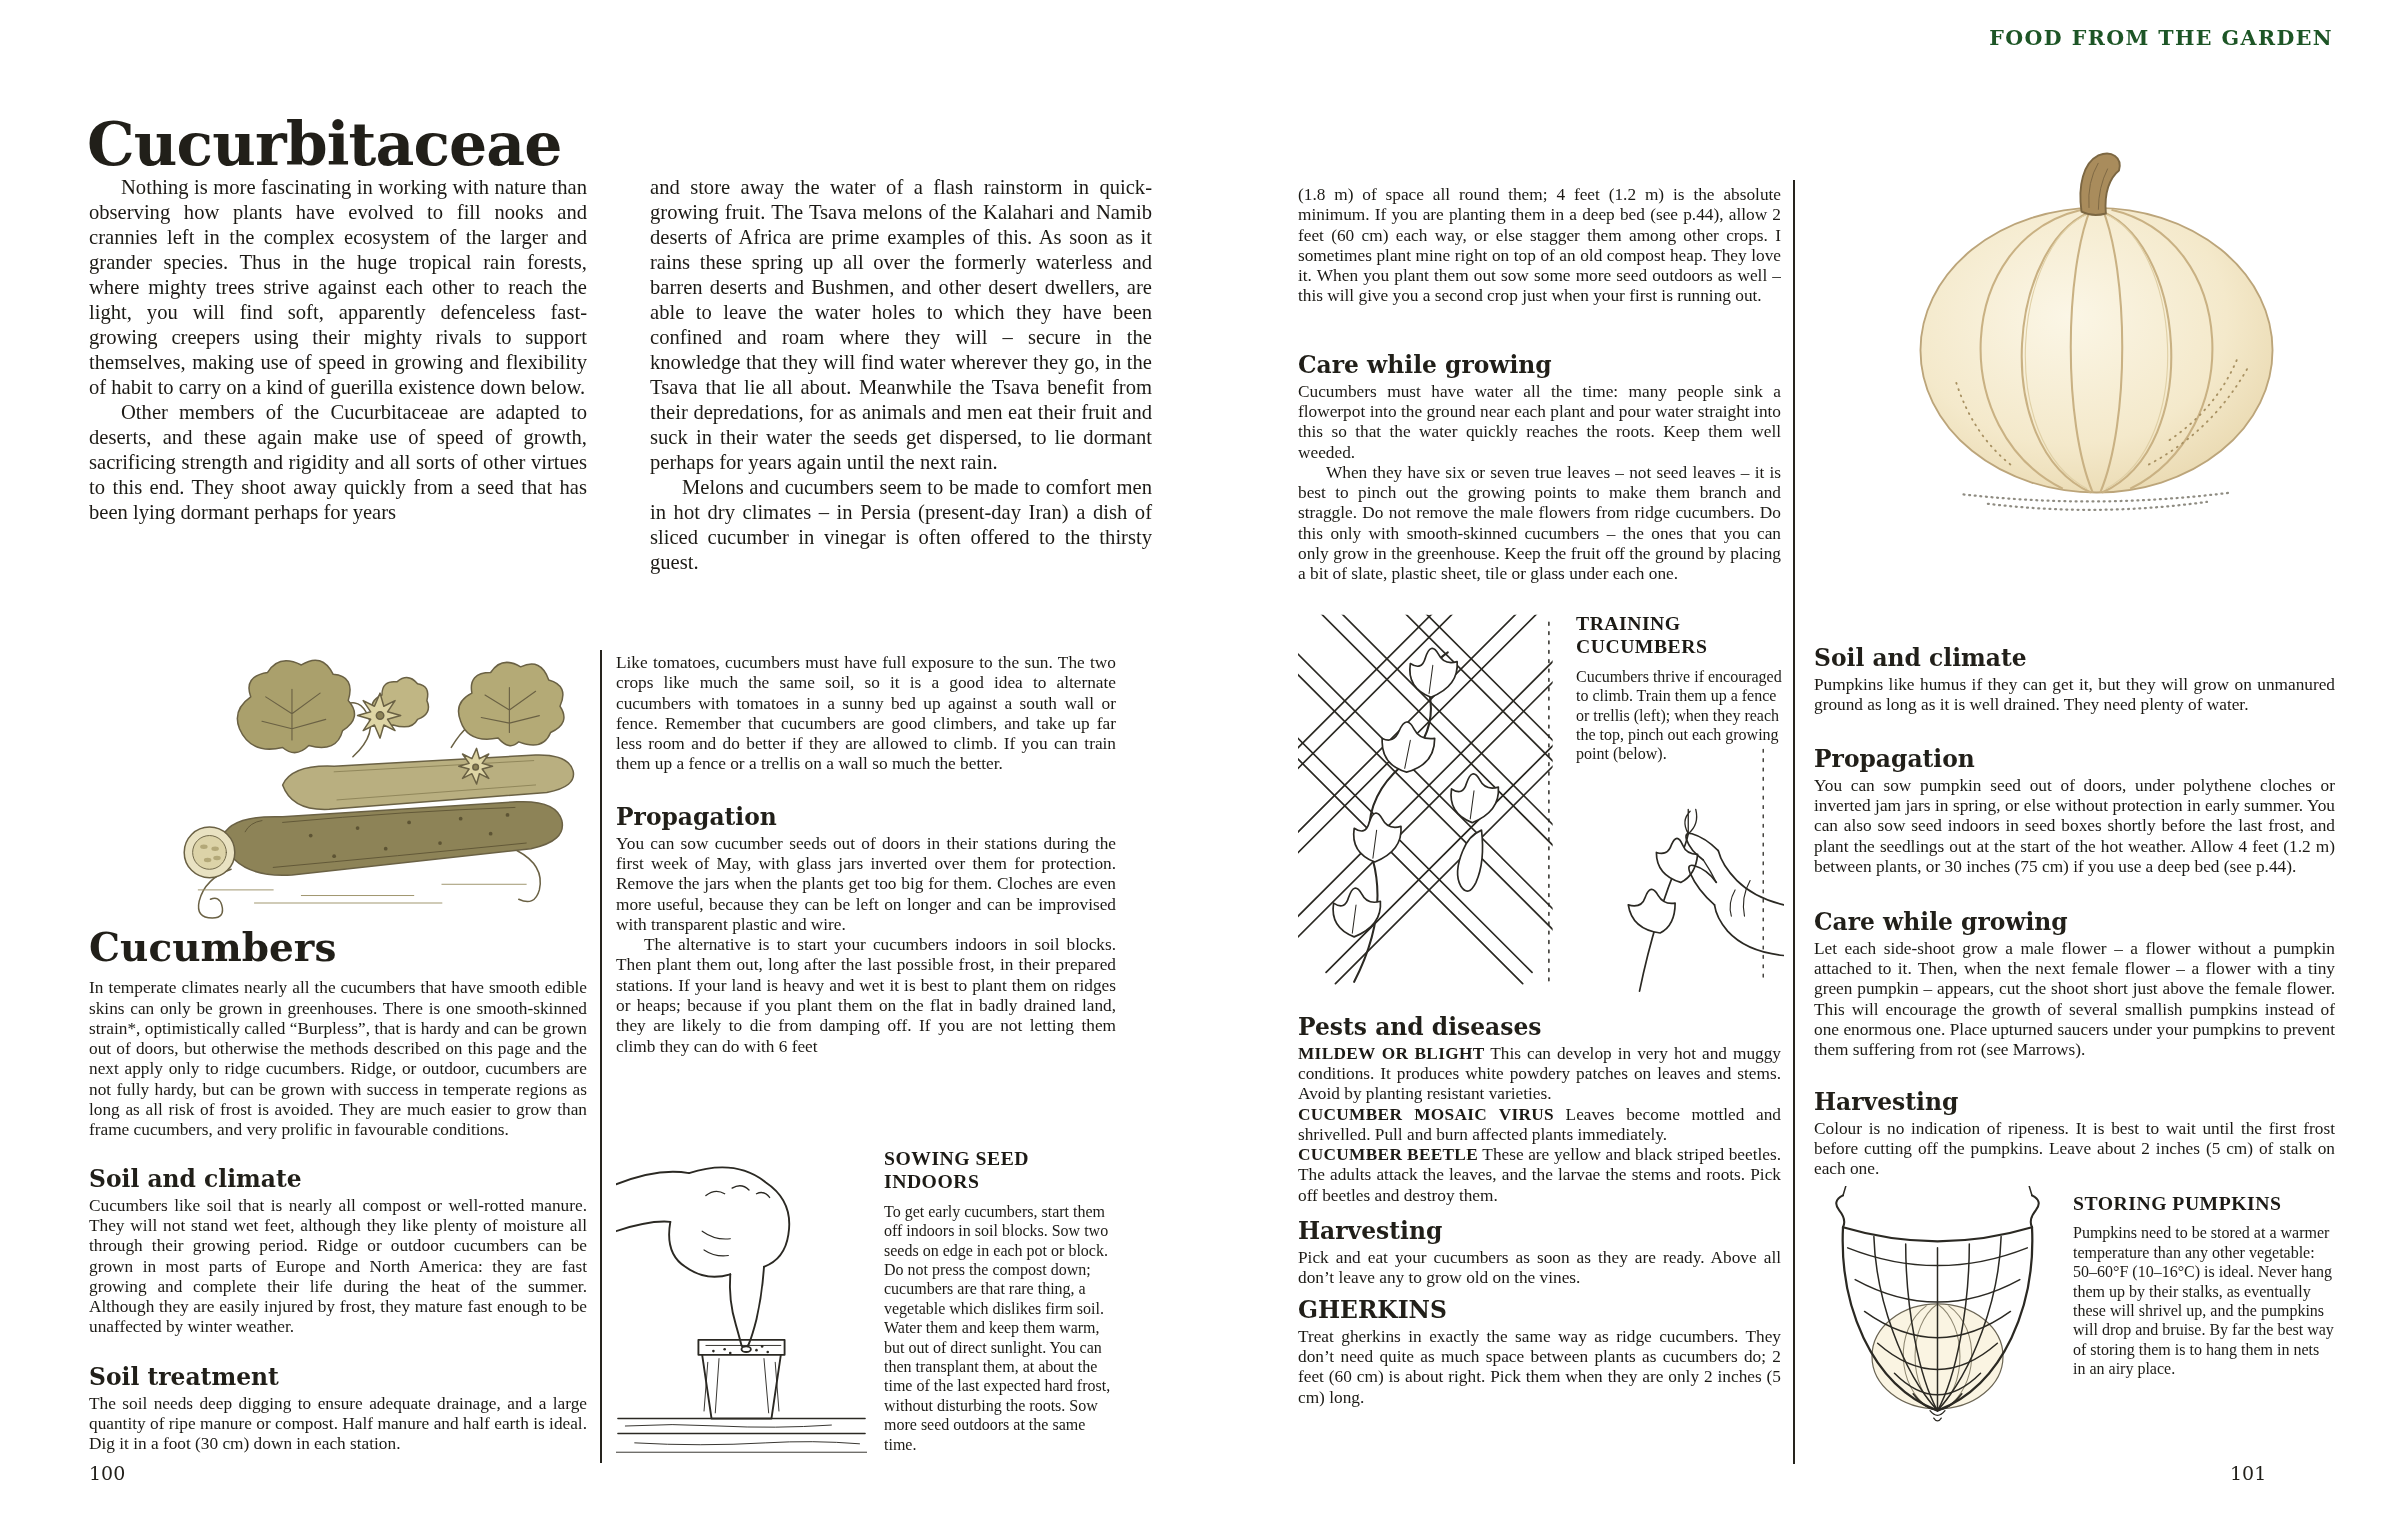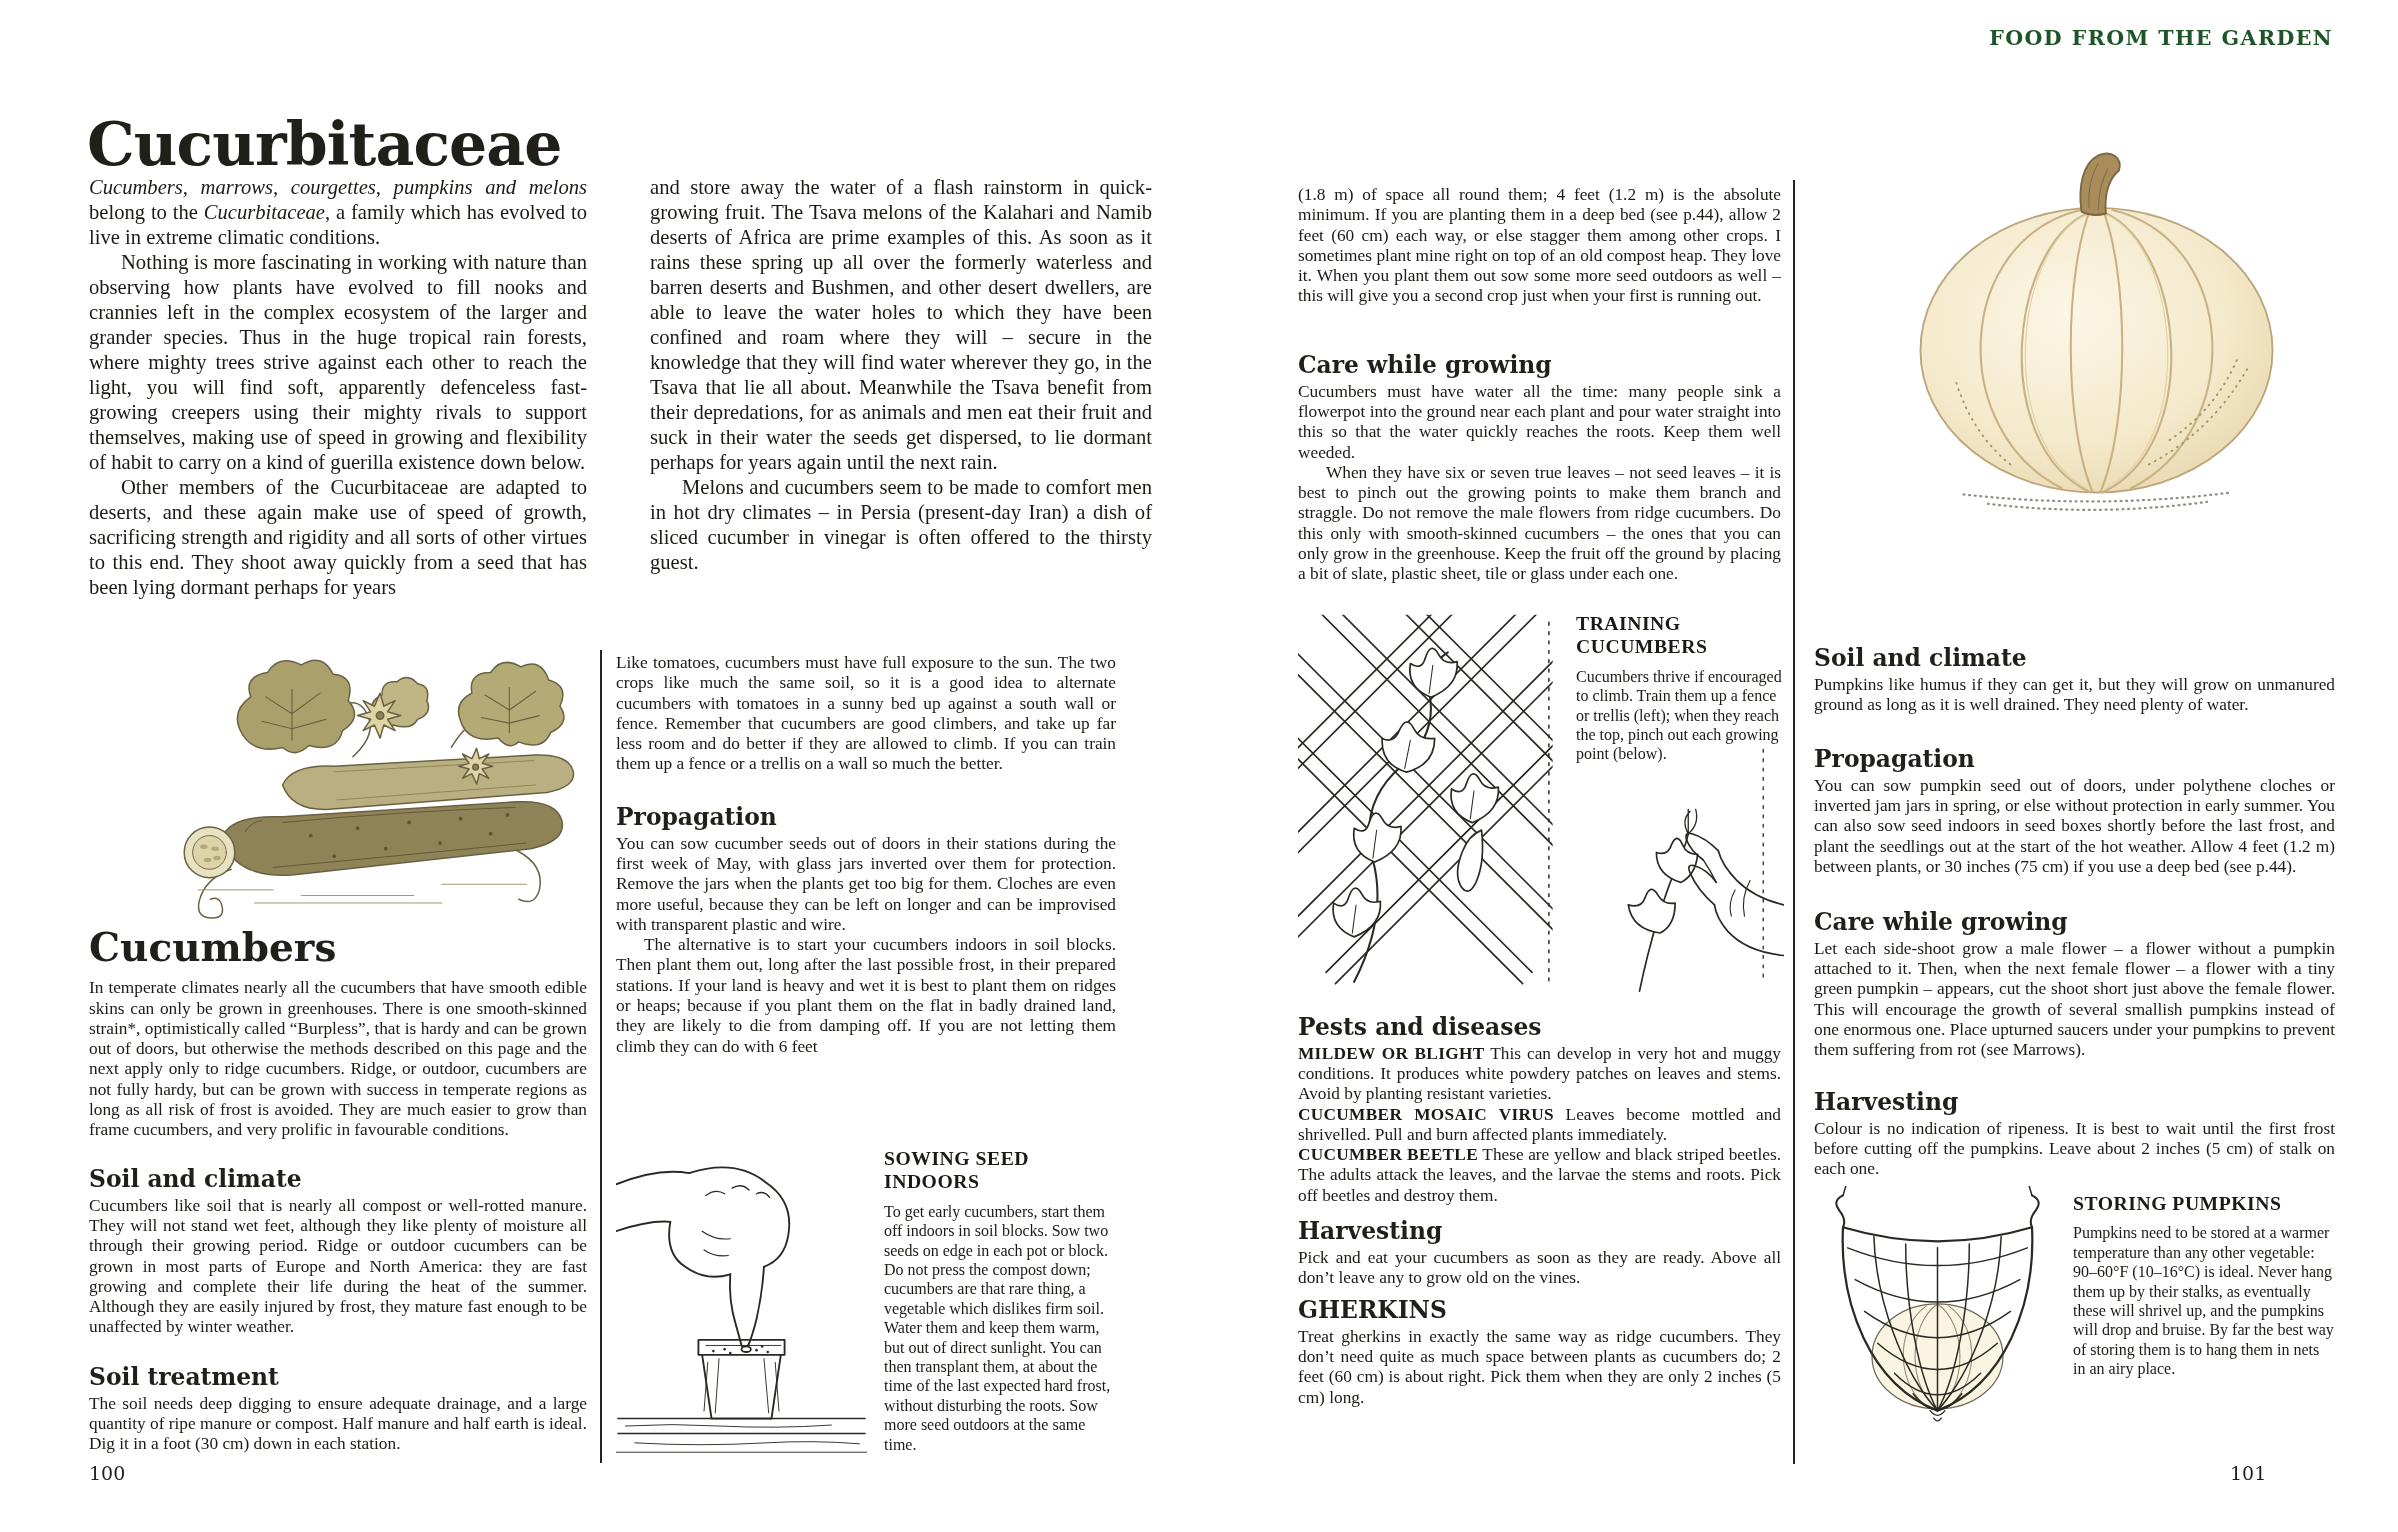--- a/index.html
+++ b/index.html
@@ -41,21 +41,20 @@
 
   svg { display:block; }
   .ink { stroke:#2b2923; fill:none; stroke-linecap:round; stroke-linejoin:round; }
 </style>
 </head>
 <body>
 
 <h1 class="abs display page-title" style="left:87px; top:73px;">Cucurbitaceae</h1>
 
 <div class="abs intro-text" style="left:89px; top:175px; width:498px;">
-  <p><em>Cucumbers, marrows, courgettes, pumpkins and melons</em><span> belong to the </span><em>Cucurbitaceae</em><span>, a family which has evolved to live in extreme climatic conditions.</span></p>
   <p class="indent">Nothing is more fascinating in working with nature than observing how plants have evolved to fill nooks and crannies left in the complex ecosystem of the larger and grander species. Thus in the huge tropical rain forests, where mighty trees strive against each other to reach the light, you will find soft, apparently defenceless fast-growing creepers using their mighty rivals to support themselves, making use of speed in growing and flexibility of habit to carry on a kind of guerilla existence down below.</p>
   <p class="indent">Other members of the Cucurbitaceae are adapted to deserts, and these again make use of speed of growth, sacrificing strength and rigidity and all sorts of other virtues to this end. They shoot away quickly from a seed that has been lying dormant perhaps for years</p>
 </div>
 
 <div class="abs intro-text" style="left:639px; top:175px; width:502px;margin-left:11px;">
   <p>and store away the water of a flash rainstorm in quick-growing fruit. The Tsava melons of the Kalahari and Namib deserts of Africa are prime examples of this. As soon as it rains these spring up all over the formerly waterless and barren deserts and Bushmen, and other desert dwellers, are able to leave the water holes to which they have been confined and roam where they will – secure in the knowledge that they will find water wherever they go, in the Tsava that lie all about. Meanwhile the Tsava benefit from their depredations, for as animals and men eat their fruit and suck in their water the seeds get dispersed, to lie dormant perhaps for years again until the next rain.</p>
   <p class="indent">Melons and cucumbers seem to be made to comfort men in hot dry climates – in Persia (present-day Iran) a dish of sliced cucumber in vinegar is often offered to the thirsty guest.</p>
 </div>
 
 <svg class="abs" style="left:142px; top:635px;" width="448" height="298" viewBox="0 0 478 318">
@@ -385,18 +384,18 @@
     <path d="M166,62 C166,130 152,204 132,240"></path>
     <path d="M200,54 C198,120 170,198 132,240"></path>
 
     <path d="M124,240 q8,10 16,0 M128,248 q4,6 8,0" stroke-width="1.4"></path>
   </g>
 </svg>
 
 <div class="abs" style="left:2073px; top:1192px; width:262px;">
   <div class="caption-head">STORING PUMPKINS</div>
   <div class="caption-text">
-      <p>Pumpkins need to be stored at a warmer temperature than any other vegetable: 90–60°F (10–16°C) is ideal. Never hang them up by their stalks, as eventually these will shrivel up, and the pumpkins will drop and bruise. By far the best way of storing them is to hang them in nets in an airy place.</p>
+      <p>Pumpkins need to be stored at a warmer temperature than any other vegetable: 50–60°F (10–16°C) is ideal. Never hang them up by their stalks, as eventually these will shrivel up, and the pumpkins will drop and bruise. By far the best way of storing them is to hang them in nets in an airy place.</p>
     </div>
 </div>
 
 <div class="abs pagenum" style="left:2230px; top:1462px; width:103px; ">101</div>
 
 
 </body></html>

